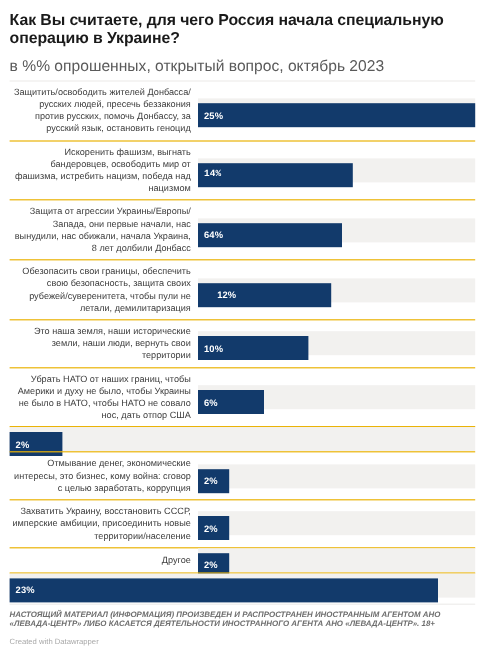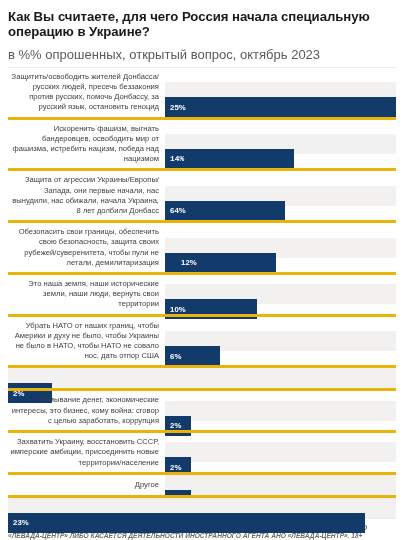--- a/index.html
+++ b/index.html
@@ -47,21 +47,21 @@
   .rows {
     margin-top: 7px;
     flex: 1 1 auto;
     text-align: right;
   }
 
   .row {
     position: relative;
     display: flex;
     align-items: center;
-    border-top: 3px solid #eab308;
+    border-top: 1px solid #eab308;
     box-sizing: border-box;
   }
   .row:first-child {
     border-top: 1px solid #eeedeb;
   }
 
   .row-label {
     width: 157px;
     flex: 0 0 157px;
     box-sizing: border-box;
@@ -82,21 +82,21 @@
 
   .track {
     position: relative;
     width: 100%;
     height: 20px;
     background: #f2f1ef;
   }
   .bar {
     position: absolute;
     left: 0;
-    top: 15px;
+    top: 4px;
     height: 20px;
     background: #123a6b;
     display: flex;
     align-items: center;
     box-sizing: border-box;
     padding-left: 5px;
   }
   .bar-value {
     font-size: 7.8px;
     font-weight: bold;

